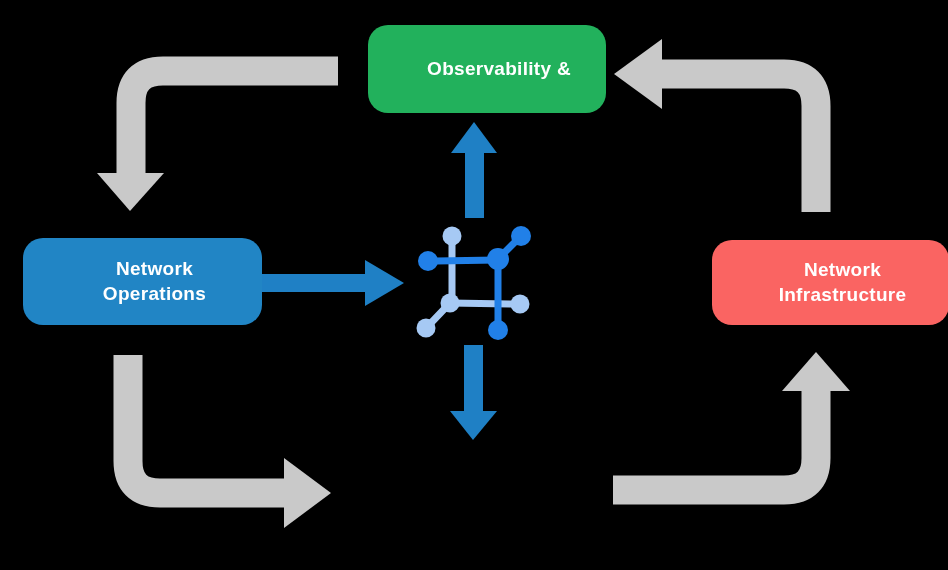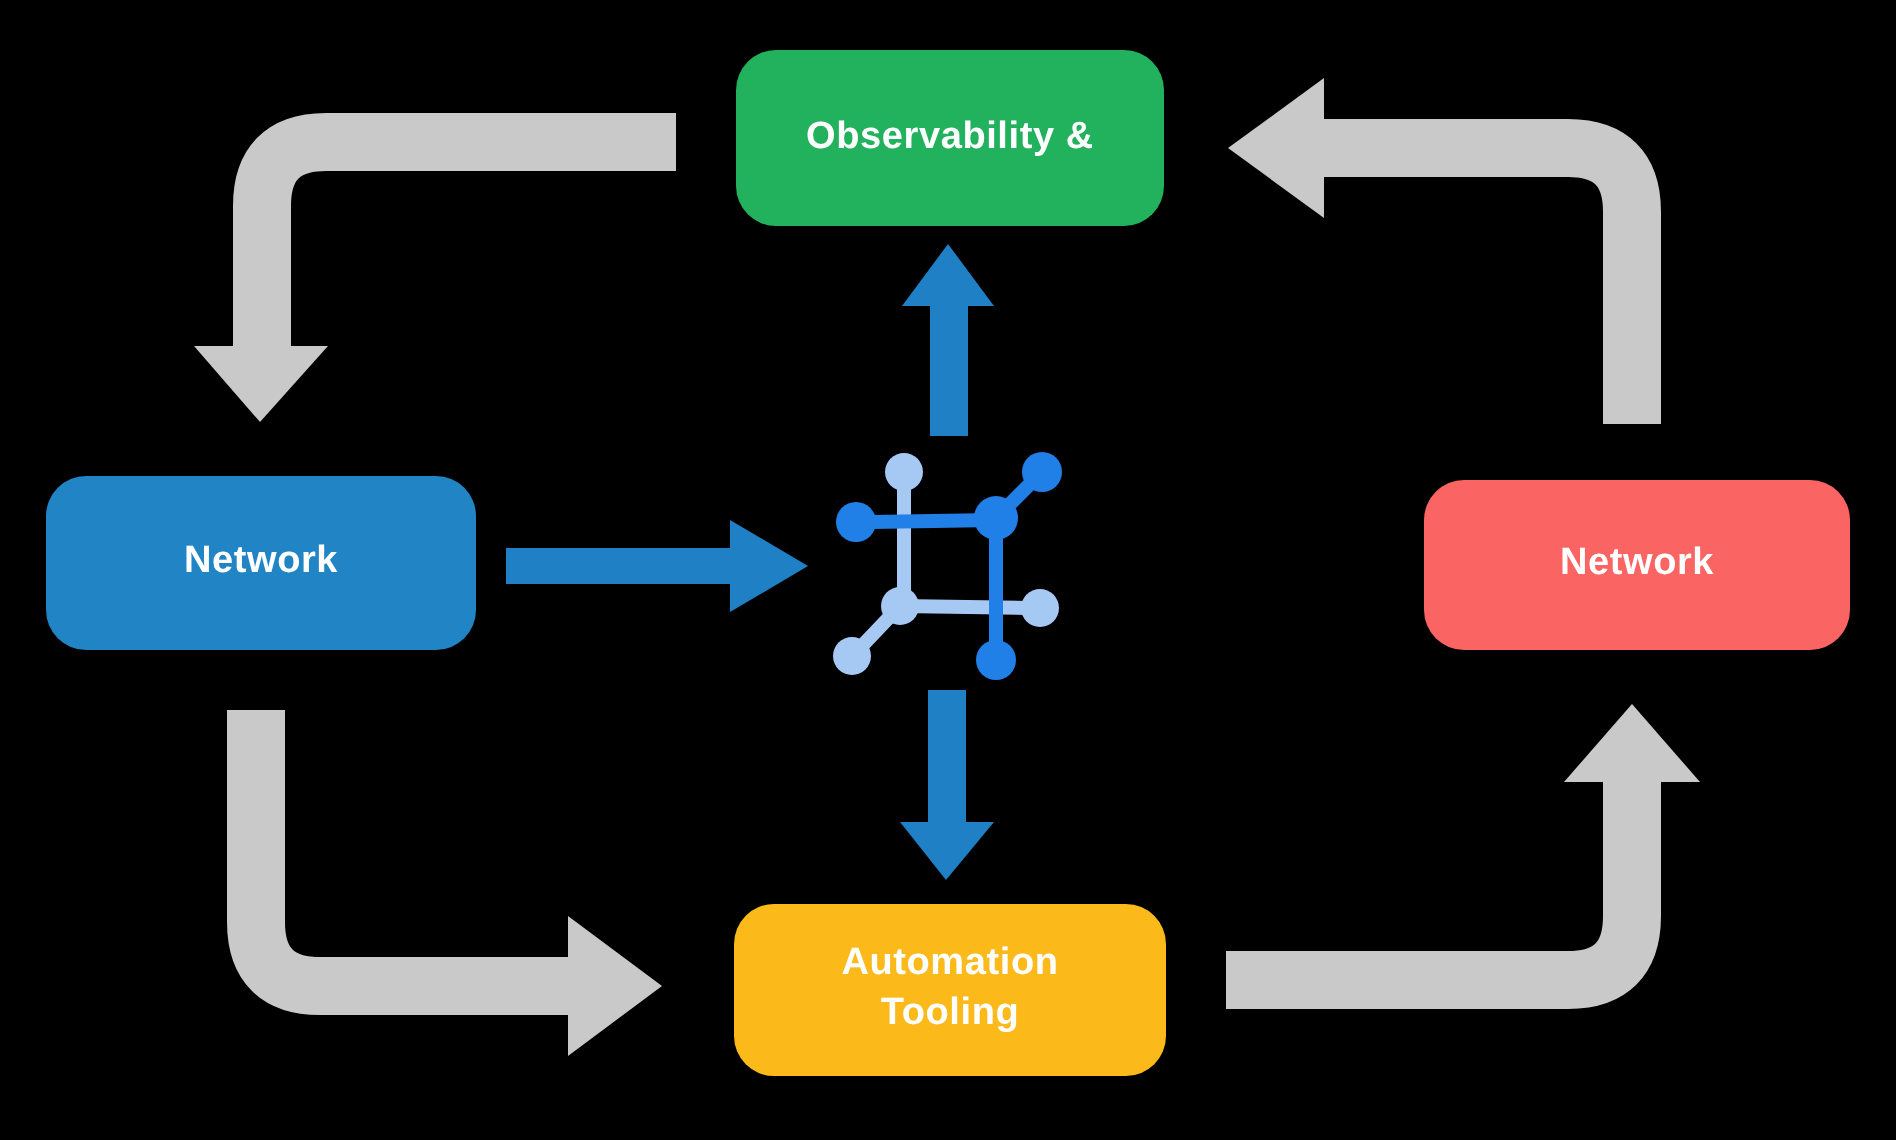--- a/index.html
+++ b/index.html
@@ -22,20 +22,21 @@
     color: #ffffff;
     display: flex;
     flex-direction: column;
     align-items: center;
     justify-content: center;
     text-align: center;
     font-size: 19px;
     font-weight: 600;
     line-height: 1.3;
     letter-spacing: 0.3px;
+    padding-left: 24px;
   }
   .node--observability { left: 368px; top: 25px;  width: 214px; height: 88px; background: #22B15C; }
   .node--operations    { left: 23px;  top: 238px; width: 215px; height: 87px; background: #2185C5; }
   .node--infrastructure{ left: 712px; top: 240px; width: 213px; height: 85px; background: #FA6462; }
   .node--tooling       { left: 367px; top: 452px; width: 216px; height: 86px; background: #FBB91A; }
 </style>
 </head>
 <body>
 
 <div class="canvas">
@@ -100,24 +101,22 @@
       </g>
     </g>
   </svg>
 
   <div class="node node--observability">
     <span>Observability &amp;</span>
   </div>
 
   <div class="node node--operations">
     <span>Network</span>
+    <span>Operations</span>
   </div>
 
   <div class="node node--infrastructure">
     <span>Network</span>
+    <span>Infrastructure</span>
   </div>
 
-  <div class="node node--tooling">
-    <span>Automation</span>
-    <span>Tooling</span>
-  </div>
 
 </div>
 
 </body></html>

